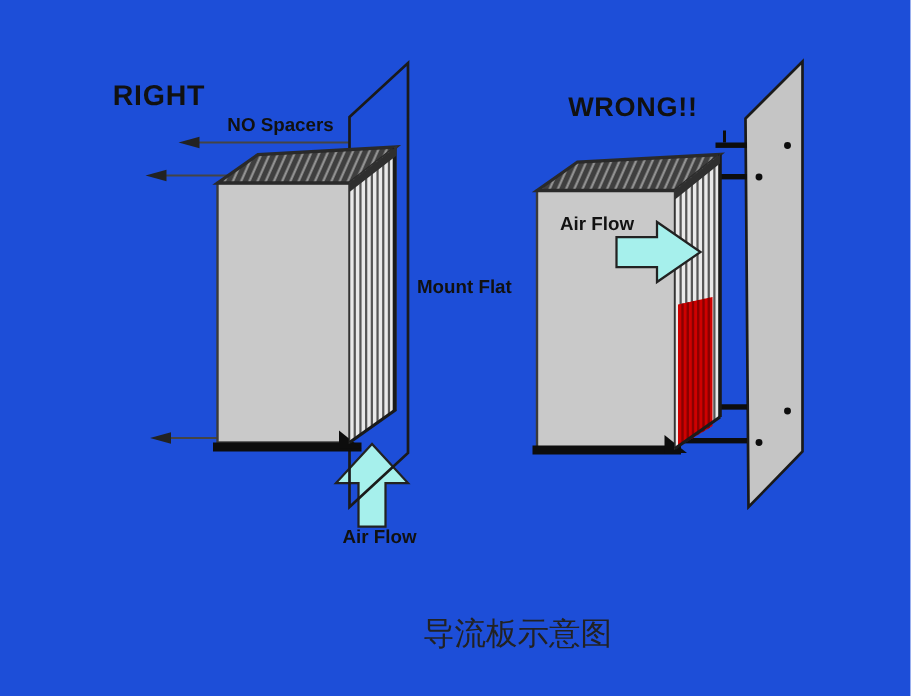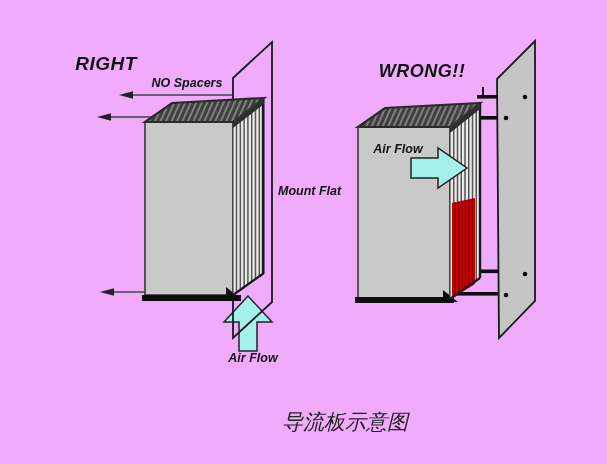--- a/index.html
+++ b/index.html
@@ -1,24 +1,23 @@
 <!DOCTYPE html>
 <html><head>
 <meta charset="utf-8">
 <title>Heatsink Mounting Diagram</title>
 <style>
   html,body { margin:0; padding:0; background:#ffffff; }
   .page {
     position: relative;
     width: 607px;
     height: 464px;
-    background: #f0abfc;
+    background: #1d4ed8;
     font-family: "Liberation Sans", "DejaVu Sans", sans-serif;
     overflow: hidden;
-    font-style: italic;
   }
   svg text { user-select: none; }
   .heading     { font-size: 19px; font-weight: bold; fill: #111; letter-spacing: .5px; }
   .heading2    { font-size: 18px; font-weight: bold; fill: #111; letter-spacing: .5px; }
   .small-label { font-size: 12.5px; font-weight: bold; fill: #111; }
   .caption-txt { font-size: 21px; fill: #222;
                  font-family: "Liberation Serif", "DejaVu Serif", serif; }
 </style>
 </head>
 <body>

